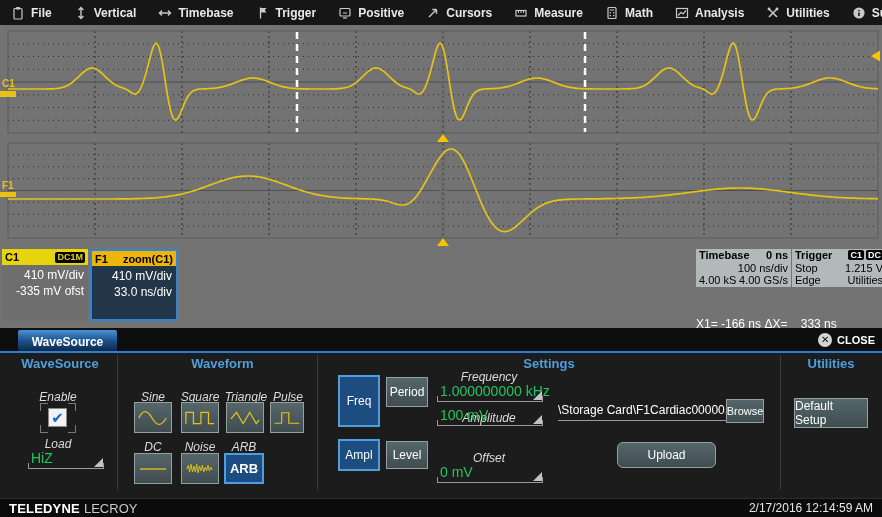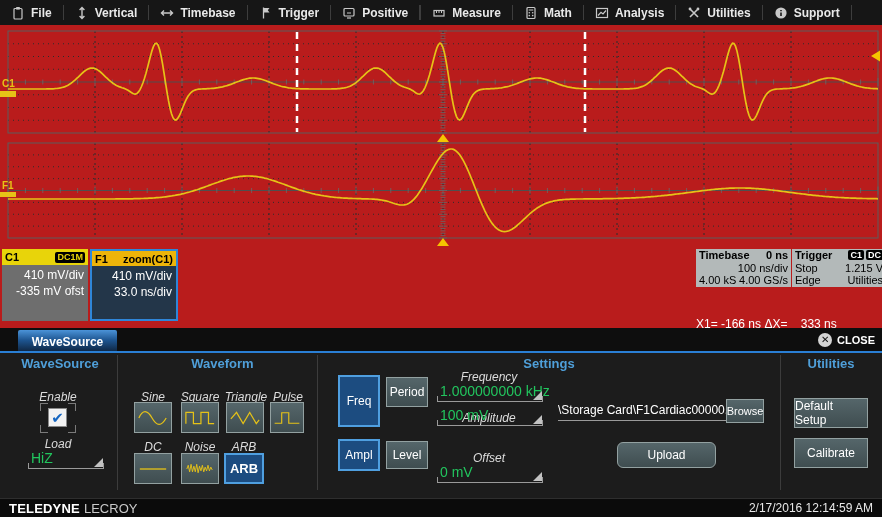--- a/index.html
+++ b/index.html
@@ -7,21 +7,21 @@
   #app{position:relative;width:882px;height:517px;background:#000;}
 
   
   #menubar{position:absolute;left:0;top:0;width:882px;height:25px;background:#161616;
     display:flex;align-items:center;color:#e9e9e9;font-size:12px;font-weight:600;}
   .menu-item{display:flex;align-items:center;gap:6px;padding:0 11px;height:25px;cursor:default;}
   .menu-item svg{display:block;}
   .menu-sep{width:1px;height:15px;background:#3d3d3d;}
 
   
-  #scope{position:absolute;left:0;top:25px;width:882px;height:303px;background:#b91c1c;}
+  #scope{position:absolute;left:0;top:25px;width:882px;height:303px;background:#737373;}
   #scope-svg{position:absolute;left:0;top:0;}
 
   
   .descbox{position:absolute;width:86px;height:70px;font-size:11px;}
   .descbox .hdr{height:16px;display:flex;align-items:center;justify-content:space-between;
     padding:0 3px;font-weight:bold;color:#000;}
   .descbox .body{height:54px;color:#fff;font-size:12px;text-align:right;padding:2px 4px 0 0;line-height:16px;}
   #c1-box{left:2px;top:224px;}
   #c1-box .hdr{background:#e8d40a;}
   #c1-box .body{background:#6e6e6e;}
@@ -139,20 +139,26 @@
     <div class="menu-sep"></div>
     <div class="menu-item">
       <svg width="14" height="14" viewBox="0 0 14 14">
           <rect x="2" y="2.5" width="10" height="7.5" rx="1" fill="none" stroke="#c8c8c8" stroke-width="1.2"></rect>
           <path d="M5 7 H9" stroke="#c8c8c8"></path>
           <path d="M5 12 H9" stroke="#c8c8c8" stroke-width="1.2"></path>
         </svg>
       <span>Positive</span>
     </div>
     <div class="menu-sep"></div>
+    <div class="menu-item">
+      <svg width="14" height="14" viewBox="0 0 14 14">
+          <path d="M3 11 L10.5 3.5 M10.5 3.5 H6.3 M10.5 3.5 V7.7" fill="none" stroke="#c8c8c8" stroke-width="1.4"></path>
+        </svg>
+      <span>Cursors</span>
+    </div>
     <div class="menu-sep"></div>
     <div class="menu-item">
       <svg width="14" height="14" viewBox="0 0 14 14">
           <rect x="2" y="4.5" width="10" height="5.5" fill="none" stroke="#c8c8c8" stroke-width="1.2"></rect>
           <path d="M4.5 4.5 V7 M7 4.5 V7 M9.5 4.5 V7" stroke="#c8c8c8"></path>
         </svg>
       <span>Measure</span>
     </div>
     <div class="menu-sep"></div>
     <div class="menu-item">
@@ -583,21 +589,20 @@
       <div class="dropdown" style="left:437px;top:111px;width:106px;height:18px;">
         <span class="dd-val">0 mV</span>
         <span class="dd-tri"></span>
       </div>
 
       <div id="file-path">\Storage Card\F1Cardiac00000.c</div>
       <div class="slate-btn" style="left:726px;top:46px;width:38px;height:24px;font-size:11px;">Browse</div>
       <div class="slate-btn" style="left:617px;top:89px;width:99px;height:26px;border-radius:6px;">Upload</div>
 
       <div class="slate-btn" style="left:794px;top:45px;width:74px;height:30px;">Default Setup</div>
-      <div class="slate-btn" style="left:794px;top:85px;width:74px;height:30px;">Calibrate</div>
     </div>
   </div>
 
   <div id="statusbar">
     <div id="brand">
       <b>TELEDYNE</b><span>LECROY</span>
     </div>
     <div id="datetime">2/17/2016 12:14:59 AM</div>
   </div>
 </div>

